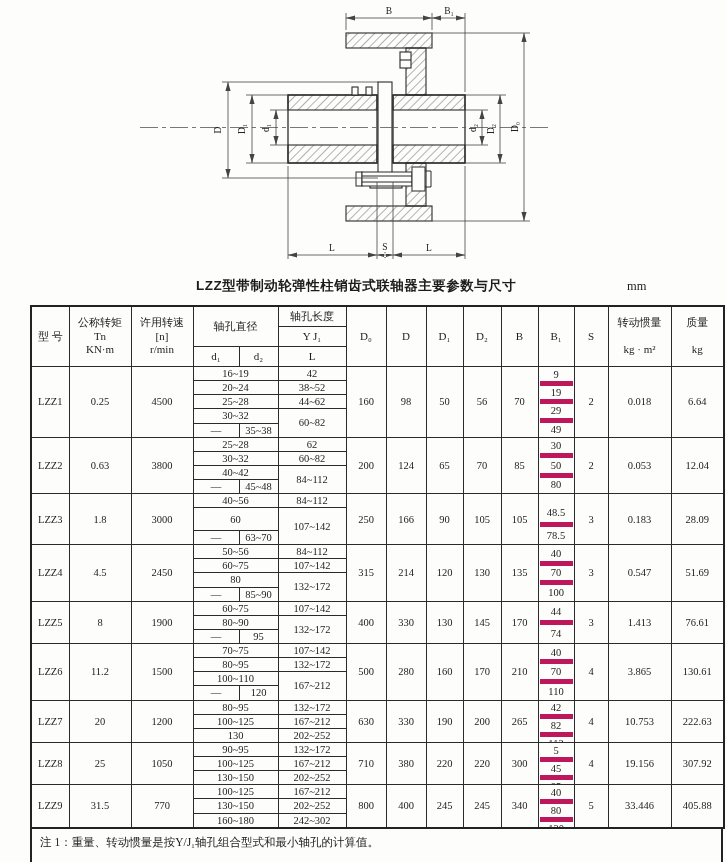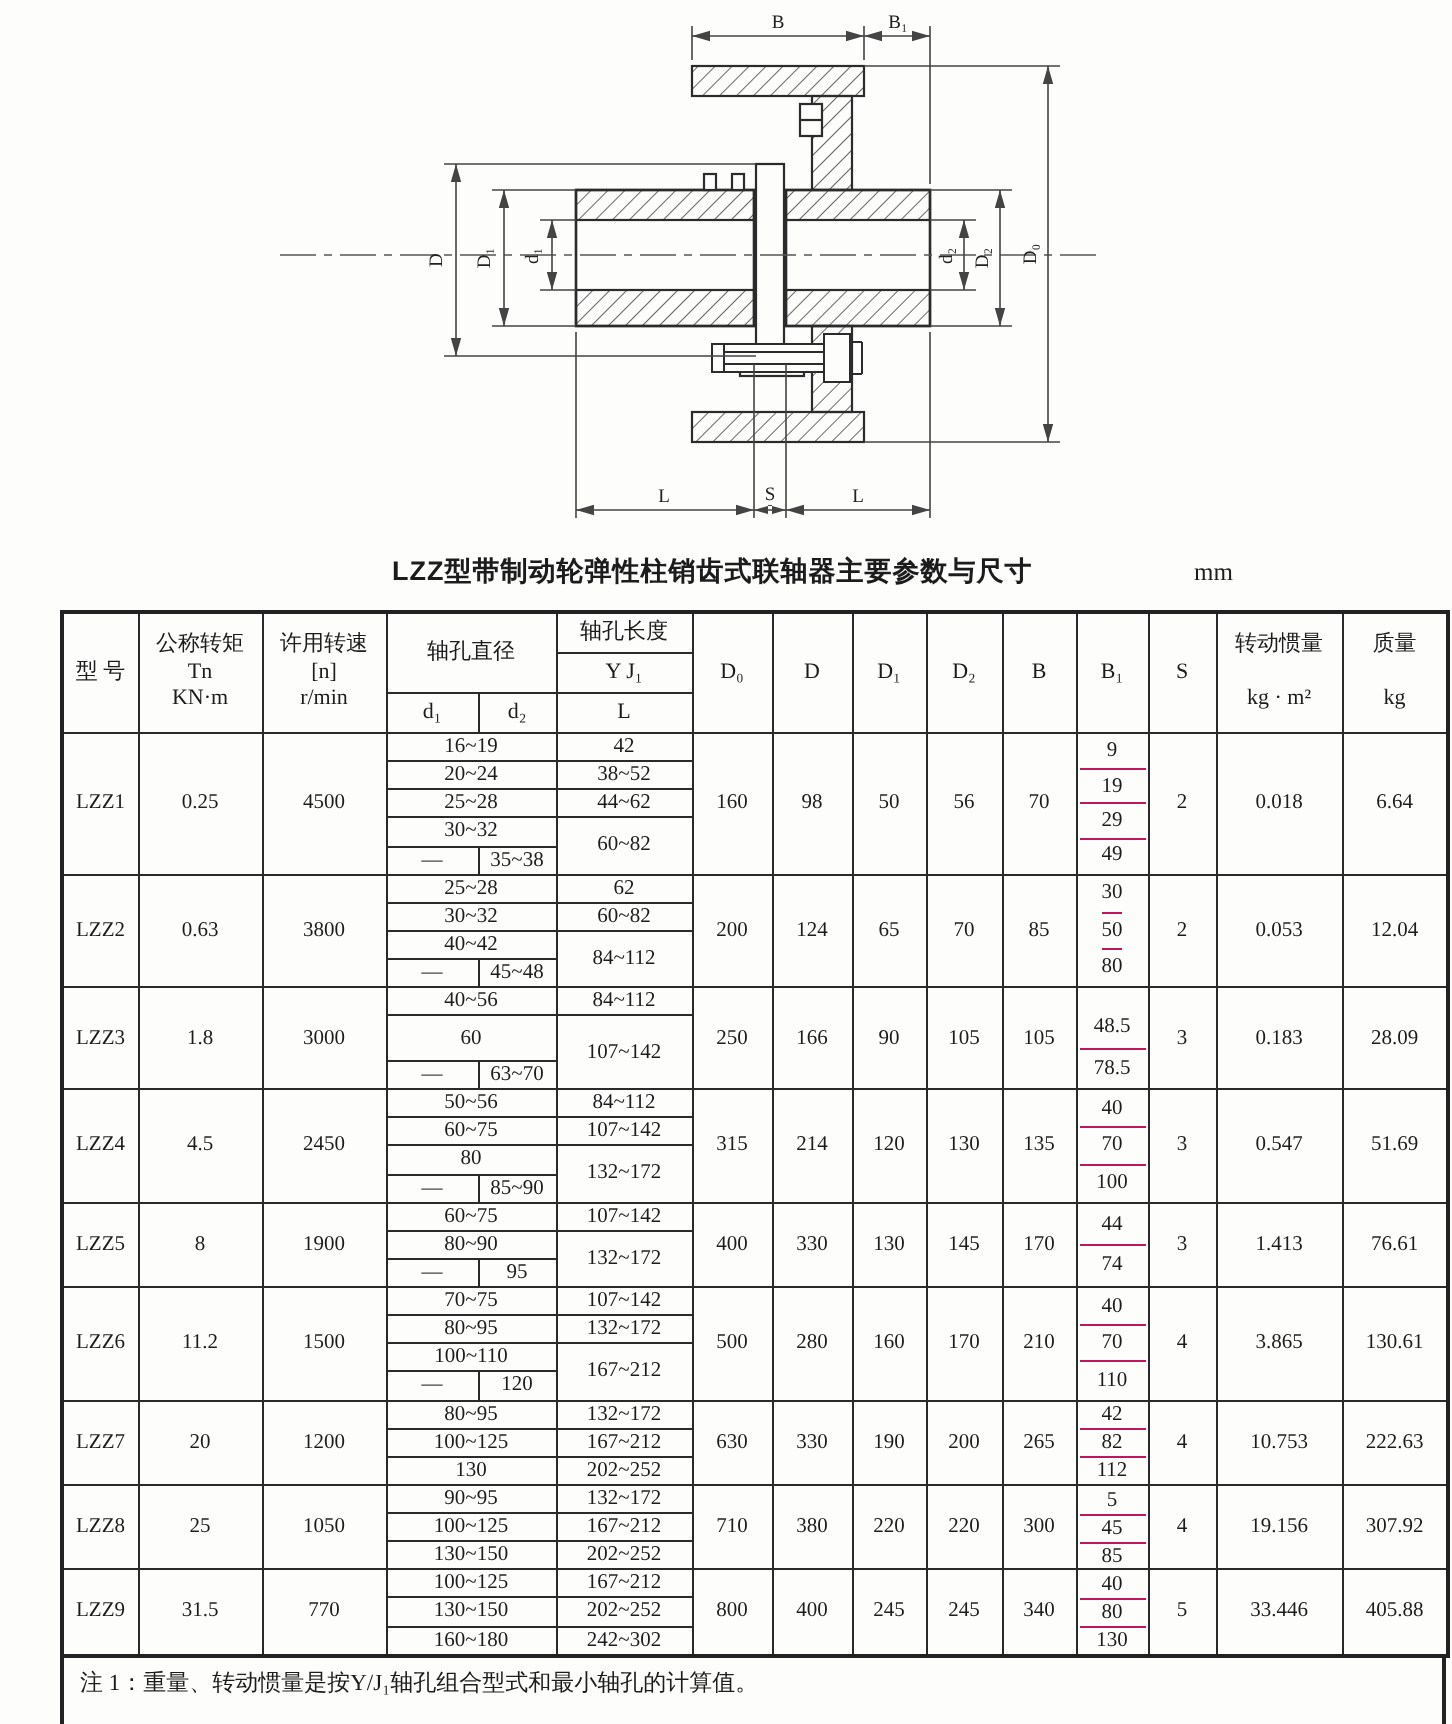--- a/index.html
+++ b/index.html
@@ -11,21 +11,21 @@
     position:relative;
     overflow:hidden;
   }
   .drawing{position:absolute;top:0;left:0;width:726px;height:272px;}
   .title-row{position:absolute;top:277px;left:0;width:628px;height:20px;text-align:right;}
   .doc-title{
     position:absolute;left:196px;top:0;
     font-family:"Liberation Sans","DejaVu Sans",sans-serif;
     font-weight:bold;font-size:13.5px;letter-spacing:0.5px;white-space:nowrap;
   }
-  .unit-label{position:absolute;left:597px;top:2px;font-size:12.5px;}
+  .unit-label{position:absolute;left:627px;top:2px;font-size:12.5px;}
   .table-wrap{position:absolute;top:305px;left:30px;width:693px;}
   table.spec{
     border-collapse:collapse;table-layout:fixed;width:693px;
     border:2px solid #222;
   }
   table.spec th,table.spec td{
     border:1px solid #2a2a2a;
     text-align:center;vertical-align:middle;
     padding:0 1px;
     font-size:10.5px;font-weight:normal;
@@ -33,21 +33,21 @@
     overflow:hidden;
   }
   table.spec thead th{font-size:11px;white-space:pre-line;height:19px;}
   table.spec tbody tr{height:14px;}
   .c0{width:38px}.c1{width:62px}.c2{width:62px}.c3{width:46px}.c4{width:39px}
   .c5{width:68px}.c6{width:40px}.c7{width:40px}.c8{width:37px}.c9{width:38px}
   .c10{width:37px}.c11{width:36px}.c12{width:34px}.c13{width:63px}.c14{width:53px}
   td.b1td{padding:0;}
   .stack{display:flex;flex-direction:column;width:100%;}
   .sc{flex:1;display:flex;align-items:center;justify-content:center;}
-  .sb{border-top:1px solid #be185d;}
+  .sb{border-top:5px solid #be185d;}
   .notes-box{
     border:2px solid #222;border-top:0;
     min-height:44px;
     padding:5px 8px 4px 8px;
     font-size:11.5px;line-height:1.55;
   }
   .note-line2{padding-left:21px;margin-top:44px;}
   svg text{font-family:"Liberation Serif","DejaVu Serif",serif;font-size:9.5px;fill:#222;}
 </style>
 </head>
@@ -245,21 +245,21 @@
           <td rowspan="4">0.63</td>
           <td rowspan="4">3800</td>
           <td colspan="2">25~28</td>
           <td>62</td>
           <td rowspan="4">200</td>
           <td rowspan="4">124</td>
           <td rowspan="4">65</td>
           <td rowspan="4">70</td>
           <td rowspan="4">85</td>
           <td rowspan="4" class="b1td">
-            <div class="stack" style="height: 54px; align-items: center;">
+            <div class="stack" style="height: 54px;">
               <div class="sc">30</div>
               <div class="sc sb">50</div>
               <div class="sc sb">80</div>
             </div>
           </td>
           <td rowspan="4">2</td>
           <td rowspan="4">0.053</td>
           <td rowspan="4">12.04</td>
         </tr>
         <tr>

